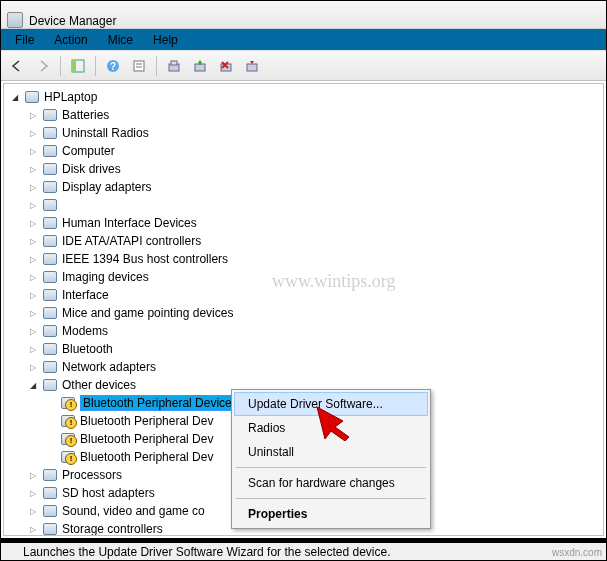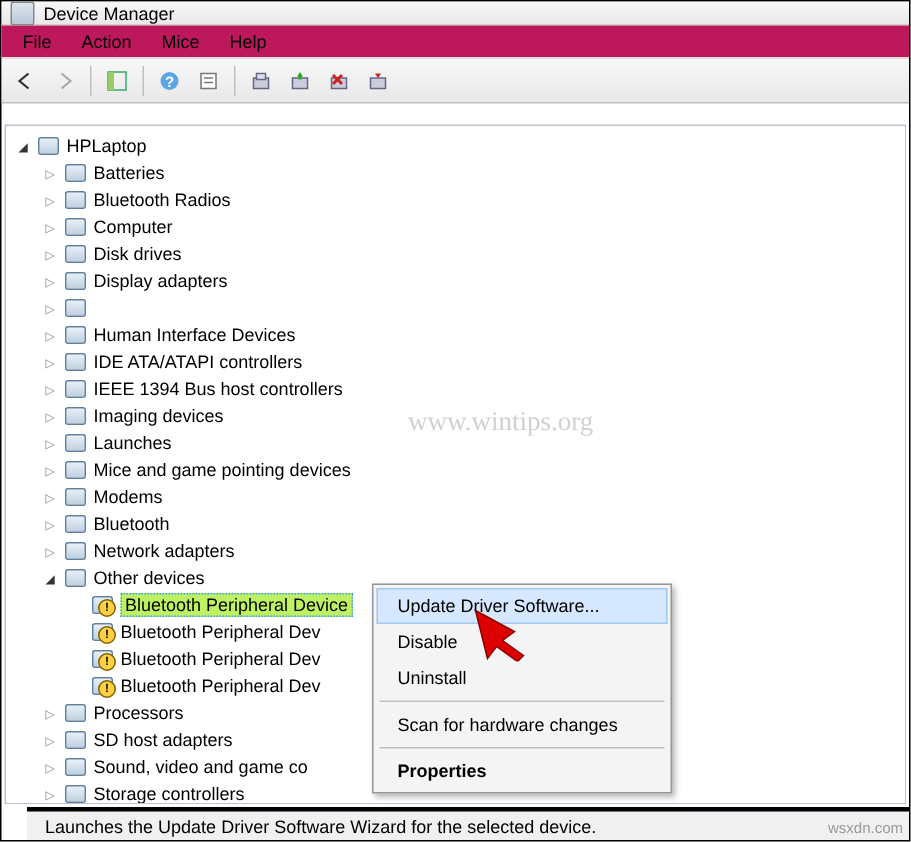--- a/index.html
+++ b/index.html
@@ -8,40 +8,40 @@
     font-family: "Segoe UI", Tahoma, sans-serif;
     font-size: 12px;
     background: #fff;
     color: #000;
     width: 607px;
     height: 561px;
     position: relative;
     border: 1px solid #000;
   }
   .titlebar {
-    height: 16px;
+    height: 28px;
     background: linear-gradient(to bottom, #f8f8f8, #e8e8e8);
     border-bottom: 1px solid #d0d0d0;
     display: flex;
-    align-items: center;
+    align-items: flex-end;
     padding: 0 6px;
   }
   .titlebar .app-icon {
     width: 16px; height: 16px; margin-right: 6px;
     background: linear-gradient(to bottom, #dde5ee, #b8c8d8);
     border: 1px solid #888;
     border-radius: 2px;
   }
   .titlebar .title { font-size: 12px; }
   .menubar {
     height: 22px;
     display: flex;
     align-items: center;
     padding: 0 4px;
-    background: #be185d;
+    background: #0369a1;
     border-bottom: 1px solid #e0e0e0;
   }
   .menubar .menu-item {
     padding: 2px 10px;
     cursor: default;
   }
   .toolbar {
     height: 30px;
     display: flex;
     align-items: center;
@@ -77,33 +77,32 @@
     flex-shrink: 0;
   }
   .icon {
     width: 16px; height: 16px; margin: 0 4px 0 2px;
     display: inline-flex; align-items: center; justify-content: center;
     flex-shrink: 0;
   }
   .label { }
   .children { margin-left: 18px; }
   .selected .label {
-    background: #bef264;
+    background: #0ea5e9;
     border: 1px dotted #3399ff;
     padding: 0 2px;
   }
   .statusbar {
     position: absolute;
     left: 0; right: 0; bottom: 0; height: 22px;
     background: #f0f0f0;
-    border-top: 3px solid #000000;
-    padding: 2px 12px;
+    border-top: 5px solid #000000;
+    padding: 2px 22px;
     display: flex; align-items: center;
     font-size: 12px;
-    margin-left: 17px;
   }
   .watermark {
     position: absolute;
     top: 50%; left: 55%;
     transform: translate(-50%,-50%);
     font-size: 18px;
     color: rgba(120,120,120,0.35);
     pointer-events: none;
     font-family: Georgia, serif;
     z-index: 5;
@@ -249,21 +248,21 @@
             </span>
             <span class="label">Batteries</span>
           </div>
         </div>
         <div class="node">
           <div class="row">
             <span class="twisty" style="color: rgb(136, 136, 136); font-size: 8px;">▷</span>
             <span class="icon">
               <span class="dev-ico"></span>
             </span>
-            <span class="label">Bluetooth Radios</span>
+            <span class="label">Uninstall Radios</span>
           </div>
         </div>
         <div class="node">
           <div class="row">
             <span class="twisty" style="color: rgb(136, 136, 136); font-size: 8px;">▷</span>
             <span class="icon">
               <span class="dev-ico"></span>
             </span>
             <span class="label">Computer</span>
           </div>
@@ -329,21 +328,21 @@
             </span>
             <span class="label">Imaging devices</span>
           </div>
         </div>
         <div class="node">
           <div class="row">
             <span class="twisty" style="color: rgb(136, 136, 136); font-size: 8px;">▷</span>
             <span class="icon">
               <span class="dev-ico"></span>
             </span>
-            <span class="label">Launches</span>
+            <span class="label">Interface</span>
           </div>
         </div>
         <div class="node">
           <div class="row">
             <span class="twisty" style="color: rgb(136, 136, 136); font-size: 8px;">▷</span>
             <span class="icon">
               <span class="dev-ico"></span>
             </span>
             <span class="label">Mice and game pointing devices</span>
           </div>
@@ -449,23 +448,23 @@
             </span>
             <span class="label">Storage controllers</span>
           </div>
         </div>
       </div>
     </div>
 </div>
 
 <div class="watermark">www.wintips.org</div>
 
-<div class="context-menu" id="ctx" style="left:247px; top:388px;">
+<div class="context-menu" id="ctx" style="left:230px; top:388px;">
     <div class="ctx-item hover">Update Driver Software...</div>
-    <div class="ctx-item">Disable</div>
+    <div class="ctx-item">Radios</div>
     <div class="ctx-item">Uninstall</div>
     <div class="ctx-sep"></div>
     <div class="ctx-item">Scan for hardware changes</div>
     <div class="ctx-sep"></div>
     <div class="ctx-item bold">Properties</div>
   </div>
 
 <svg class="arrow-pointer" style="left:310px; top:400px;" width="50" height="40">
   <polygon points="6,6 32,20 24,26 38,36 34,40 20,30 14,38" fill="#d00" stroke="#800" stroke-width="1"></polygon>
 </svg>

